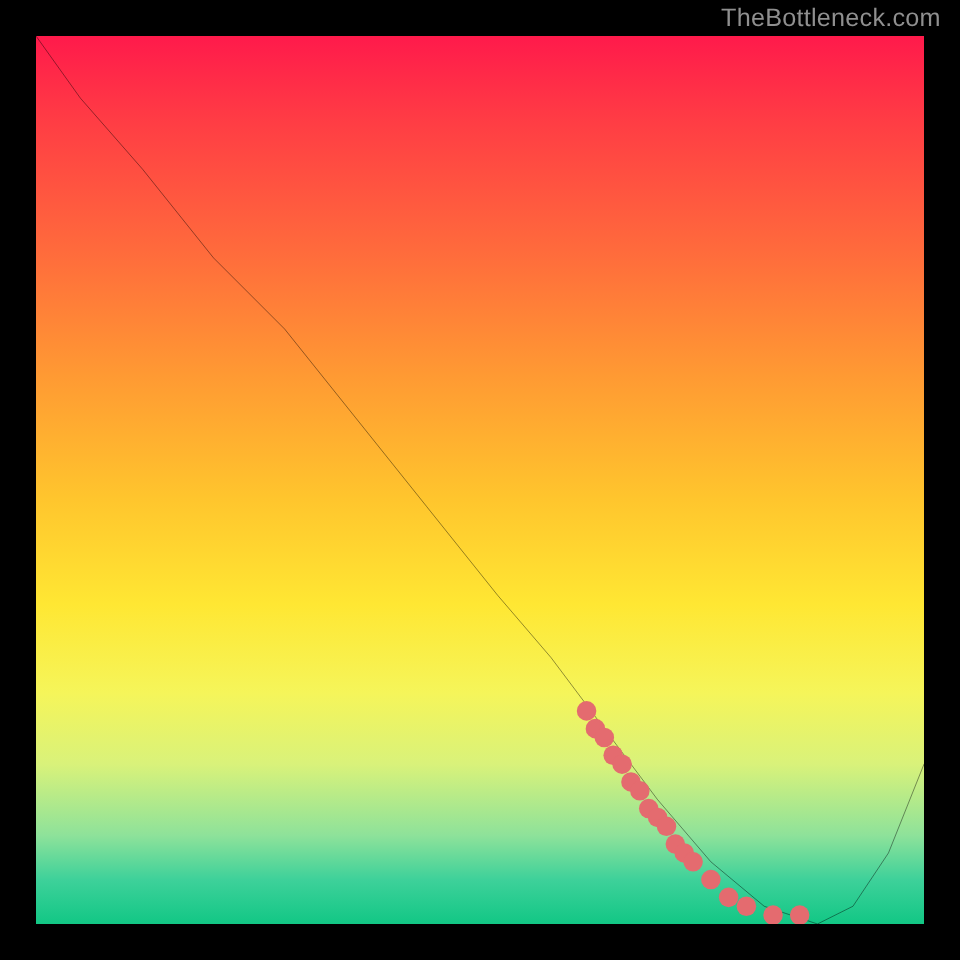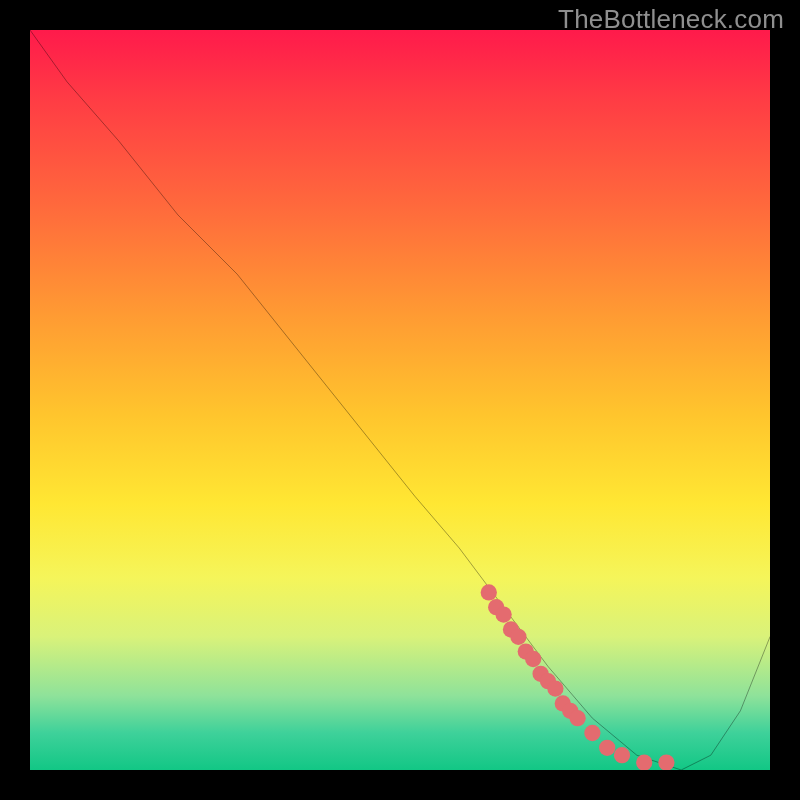--- a/index.html
+++ b/index.html
@@ -14,21 +14,21 @@
   .frame {
     position: absolute;
     inset: 0;
     background: #000000;
   }
   .attribution {
     position: absolute;
     top: 4px;
     right: 16px;
     color: #8f8f8f;
-    font-size: 26px;
+    font-size: 21px;
     font-weight: 500;
     letter-spacing: 0.2px;
   }
   .plot-area {
     position: absolute;
     left: 30px;
     top: 30px;
     width: 740px;
     height: 740px;
     

